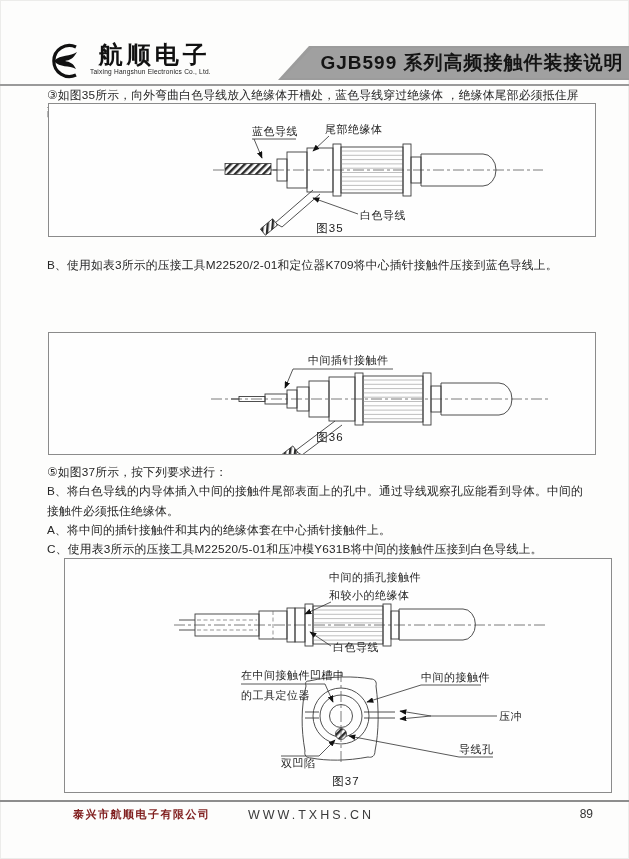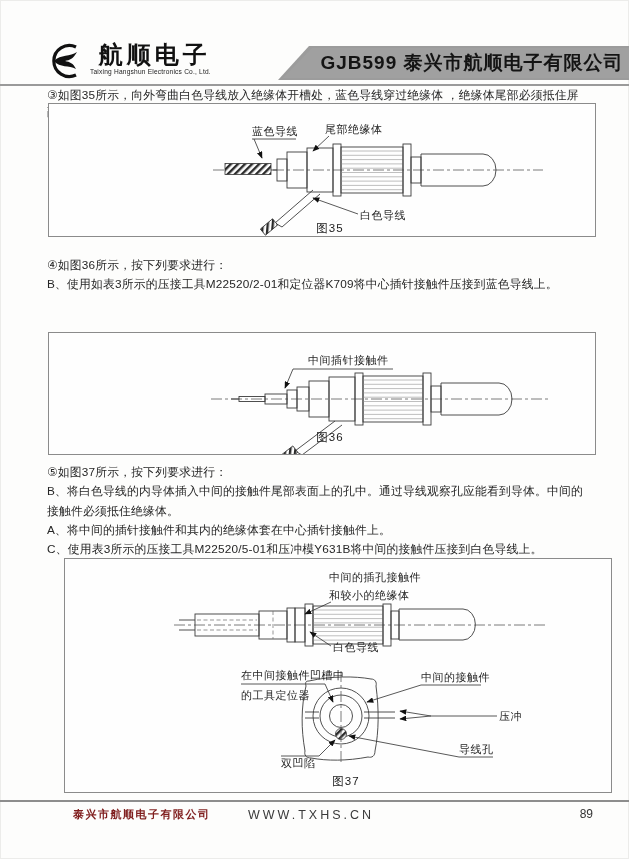--- a/index.html
+++ b/index.html
@@ -60,21 +60,21 @@
       <path d="M8,19 C15,12 24,15 31,10 C27,17 24,18 19,19 C24,20 27,21 30,27 C23,23 14,26 8,19 Z" fill="#111"></path>
     </svg>
     <div>
       <div class="logo-text-cn">航顺电子</div>
       <div class="logo-text-en">Taixing Hangshun Electronics Co., Ltd.</div>
     </div>
   </div>
 
   <div class="banner">
     <div class="banner-inner">
-      <span class="banner-title">GJB599 泰兴市航顺电子有限公司</span>
+      <span class="banner-title">GJB599 系列高频接触件装接说明</span>
     </div>
   </div>
   <div class="header-rule"></div>
 
   <div class="para-block pb-3">
     <p>③如图35所示，向外弯曲白色导线放入绝缘体开槽处，蓝色导线穿过绝缘体 ，绝缘体尾部必须抵住屏蔽层。</p>
   </div>
 
   <div class="fig-box fig-35">
     <svg viewBox="0 0 532 132">
@@ -118,21 +118,20 @@
       <line class="leader" x1="191" y1="35" x2="199" y2="54" marker-end="url(#a35)"></line>
       <text class="lbl" x="262" y="29">尾部绝缘体</text>
       <line class="leader" x1="266" y1="32" x2="250" y2="47" marker-end="url(#a35)"></line>
       <text class="lbl" x="297" y="115">白色导线</text>
       <line class="leader" x1="295" y1="110" x2="250" y2="94" marker-end="url(#a35)"></line>
       <text class="cap" x="267" y="128" text-anchor="middle">图35</text>
     </svg>
   </div>
 
   <div class="para-block pb-4">
-    <p>④如图36所示，按下列要求进行：</p>
     <p>B、使用如表3所示的压接工具M22520/2-01和定位器K709将中心插针接触件压接到蓝色导线上。</p>
   </div>
 
   <div class="fig-box fig-36">
     <svg viewBox="0 0 532 121">
       <defs>
         <pattern id="h36" width="5" height="5" patternUnits="userSpaceOnUse" patternTransform="rotate(45)">
           <rect width="5" height="5" fill="#ffffff"></rect>
             <rect width="2.4" height="5" fill="#2a2a2a"></rect>
         </pattern>

